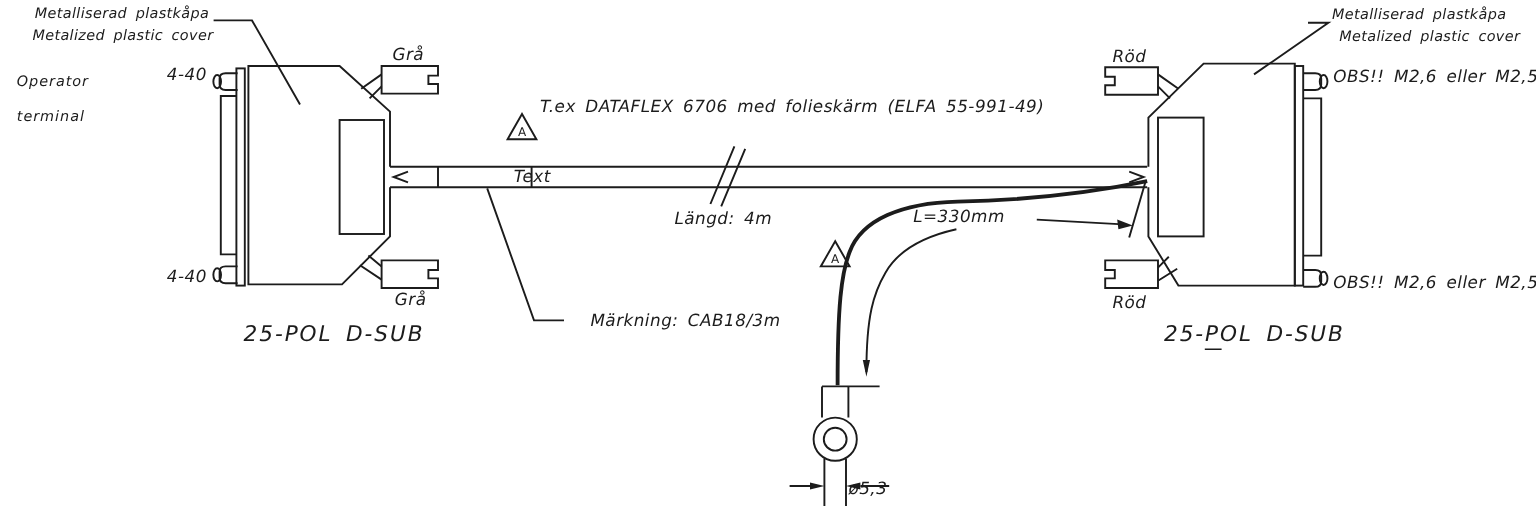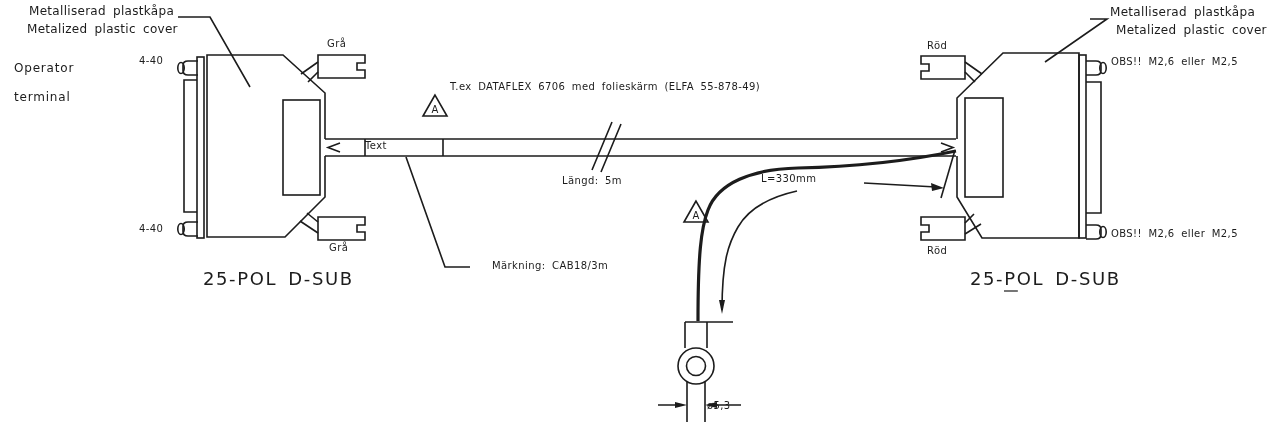--- a/index.html
+++ b/index.html
@@ -1,24 +1,24 @@
 <!DOCTYPE html>
 <html><head>
 <meta charset="utf-8">
 <style>
   html,body{margin:0;padding:0;background:#fff;}
   .stage{position:relative;width:1280px;height:422px;background:#ffffff;overflow:hidden;
          font-family:"DejaVu Sans",sans-serif;color:#1c1c1c;}
   .stage svg{position:absolute;left:0;top:0;}
-  .lbl{position:absolute;white-space:nowrap;color:#1c1c1c;}
+  .lbl{position:absolute;white-space:nowrap;color:#1c1c1c;font-style:italic;}
   .xs{font-size:12px;letter-spacing:.3px;word-spacing:3px;}
-  .sm{font-size:10px;letter-spacing:.4px;word-spacing:3px;}
+  .sm{font-size:14px;letter-spacing:.4px;word-spacing:3px;}
   .md{font-size:12px;letter-spacing:.8px;}
   .lg{font-size:18px;letter-spacing:1.6px;word-spacing:4px;}
-  .ctr{text-align:left;}
+  .ctr{text-align:right;padding-left:16px;}
   .tri-a{font-size:10px;font-family:"DejaVu Sans",sans-serif;}
 </style>
 </head>
 <body>
 
 <div class="stage">
 
   <svg width="1280" height="422" viewBox="0 0 1280 422">
     <g fill="none" stroke="#1c1c1c" stroke-width="1.6" stroke-linejoin="miter">
 
@@ -130,23 +130,23 @@
   <div class="lbl md" style="left:14px;top:90px;">terminal</div>
 
   <div class="lbl sm" style="left:139px;top:55px;">4-40</div>
   <div class="lbl sm" style="left:139px;top:223px;">4-40</div>
   <div class="lbl sm" style="left:327px;top:38px;">Grå</div>
   <div class="lbl sm" style="left:329px;top:242px;">Grå</div>
   <div class="lbl lg" style="left:203px;top:268px;">25-POL D-SUB</div>
 
   <div class="lbl sm ctr" style="left:365px;top:140px;width:78px;">Text</div>
 
-  <div class="lbl sm" style="left:450px;top:81px;">T.ex DATAFLEX 6706 med folieskärm (ELFA 55-878-49)</div>
+  <div class="lbl sm" style="left:450px;top:81px;">T.ex DATAFLEX 6706 med folieskärm (ELFA 55-991-49)</div>
 
-  <div class="lbl sm" style="left:562px;top:175px;">Längd: 5m</div>
+  <div class="lbl sm" style="left:562px;top:175px;">Längd: 4m</div>
   <div class="lbl sm" style="left:476px;top:260px;margin-left:16px;">Märkning: CAB18/3m</div>
 
   <div class="lbl sm" style="left:761px;top:173px;">L=330mm</div>
   <div class="lbl sm" style="left:707px;top:400px;">ø5,3</div>
 
   <div class="lbl sm" style="left:927px;top:40px;">Röd</div>
   <div class="lbl sm" style="left:927px;top:245px;">Röd</div>
 
   <div class="lbl xs" style="left:1110px;top:5px;">Metalliserad plastkåpa</div>
   <div class="lbl xs" style="left:1116px;top:23px;">Metalized plastic cover</div>

